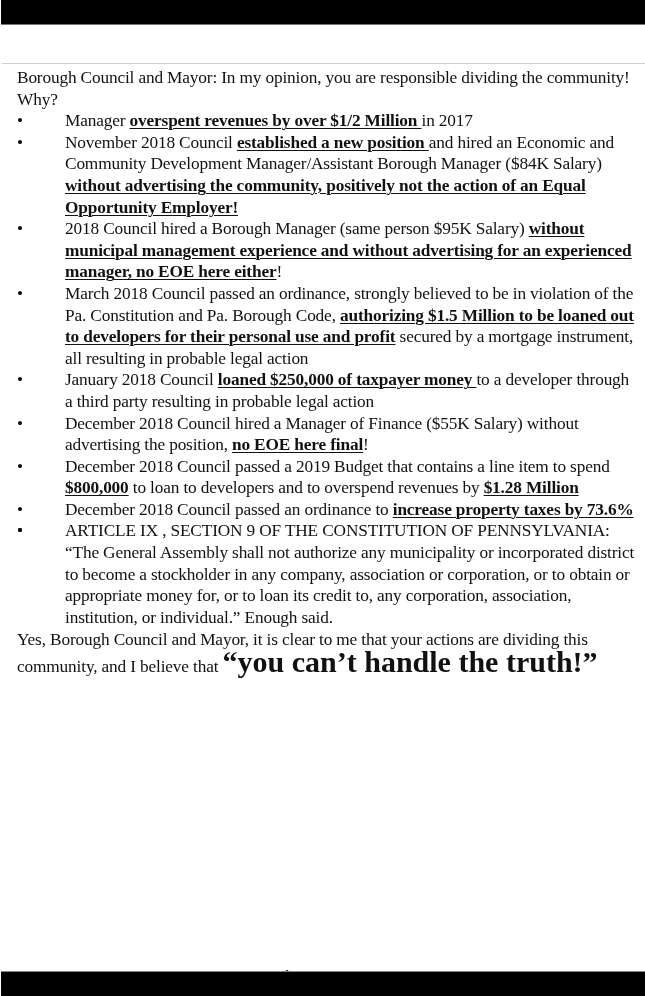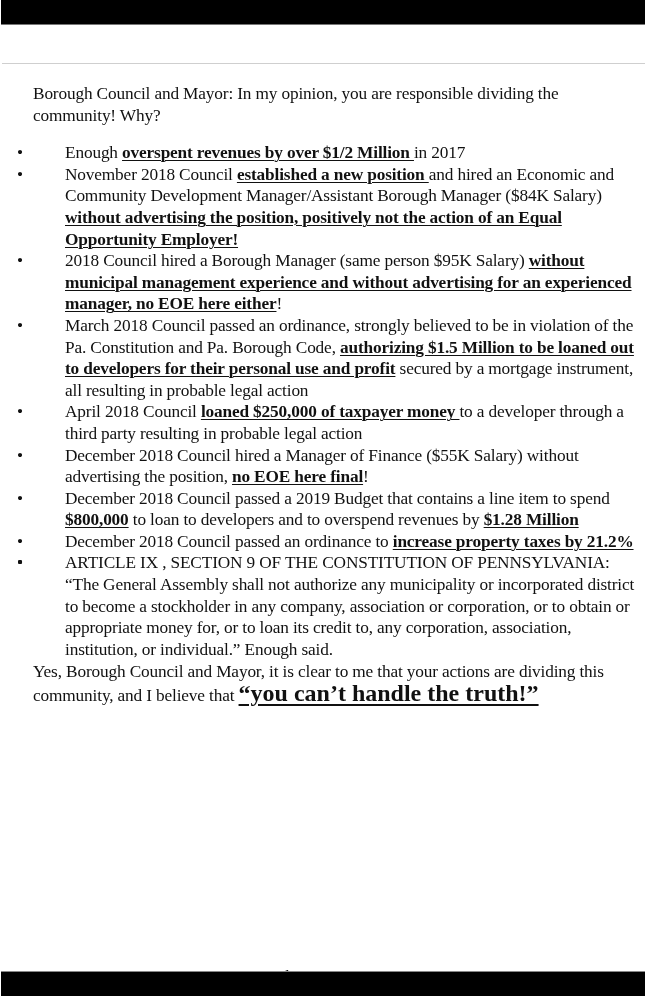--- a/index.html
+++ b/index.html
@@ -2,70 +2,70 @@
 <html><head>
 <meta charset="utf-8">
 <style>
   html, body { margin: 0; padding: 0; background: #ffffff; }
   body { width: 645px; height: 996px; position: relative; overflow: hidden;
          font-family: "Liberation Serif", "DejaVu Serif", serif; color: #111; }
   .bar-top { position: absolute; left: 1px; top: 0; width: 644px; height: 24px; background: #000; border-bottom: 1px solid #777; }
   .bar-bottom { position: absolute; left: 1px; top: 971px; width: 644px; height: 25px; background: #000; border-top: 1px solid #888; }
   .divider { position: absolute; left: 2px; top: 63px; width: 643px; height: 1px; background: #cfcfcf; }
   .doc { position: absolute; left: 17px; top: 67px; width: 620px; font-size: 17.3px; line-height: 21.6px; letter-spacing: -0.15px; }
-  .p { margin: 16px; }
+  .p { margin: 0; }
   ul.items { list-style: none; margin: 0; padding: 0; }
   ul.items li { position: relative; padding-left: 48px; margin: 0; }
   ul.items li .bullet { position: absolute; left: 0; top: 0; width: 12px; text-align: left; }
   .em { font-weight: bold; text-decoration: underline; text-underline-offset: 2px; text-decoration-thickness: 1px; }
-  .truth { font-weight: bold; text-decoration: underline; font-size: 24px; text-underline-offset: 3px; letter-spacing: 0; }
+  .truth { font-weight: bold; font-size: 30px; text-underline-offset: 3px; letter-spacing: 0; }
   .last-line { margin-top: 1px; }
   .signature { position: absolute; left: 206px; top: 967px; font-size: 17.3px; }
 </style>
 </head>
 <body>
 
 <div class="bar-top"></div>
 <div class="divider"></div>
 
 <div class="doc">
   <p class="p">Borough Council and Mayor: In my opinion, you are responsible dividing the community!  Why?</p>
 
   <ul class="items">
     <li>
       <span class="bullet">•</span>
-      <span>Enough </span><span class="em">overspent revenues by over $1/2 Million </span><span>in 2017</span>
+      <span>Manager </span><span class="em">overspent revenues by over $1/2 Million </span><span>in 2017</span>
     </li>
     <li>
       <span class="bullet">•</span>
-      <span>November 2018 Council </span><span class="em">established a new position </span><span>and hired an Economic and Community Development Manager/Assistant Borough Manager ($84K Salary) </span><span class="em">without advertising the position, positively not the action of an Equal Opportunity Employer!</span>
+      <span>November 2018 Council </span><span class="em">established a new position </span><span>and hired an Economic and Community Development Manager/Assistant Borough Manager ($84K Salary) </span><span class="em">without advertising the community, positively not the action of an Equal Opportunity Employer!</span>
     </li>
     <li>
       <span class="bullet">•</span>
       <span>2018 Council hired a Borough Manager (same person $95K Salary) </span><span class="em">without municipal management experience and without advertising for an experienced manager, no EOE here either</span><span>!</span>
     </li>
     <li>
       <span class="bullet">•</span>
       <span>March 2018 Council passed an ordinance, strongly believed to be in violation of the Pa. Constitution and Pa. Borough Code,  </span><span class="em">authorizing $1.5 Million to be loaned out to developers for their personal use and profit</span><span> secured by a mortgage instrument, all resulting in probable legal action</span>
     </li>
     <li>
       <span class="bullet">•</span>
-      <span>April 2018 Council </span><span class="em">loaned $250,000 of taxpayer money </span><span>to a developer through a third party resulting in probable legal action</span>
+      <span>January 2018 Council </span><span class="em">loaned $250,000 of taxpayer money </span><span>to a developer through a third party resulting in probable legal action</span>
     </li>
     <li>
       <span class="bullet">•</span>
       <span>December 2018 Council hired a Manager of Finance ($55K Salary) without advertising the position, </span><span class="em">no EOE here final</span><span>!</span>
     </li>
     <li>
       <span class="bullet">•</span>
       <span>December 2018 Council passed a 2019 Budget that contains a line item to spend </span><span class="em">$800,000</span><span> to loan to developers and to overspend revenues by </span><span class="em">$1.28 Million</span>
     </li>
     <li>
       <span class="bullet">•</span>
-      <span>December 2018 Council passed an ordinance to </span><span class="em">increase property taxes by 21.2%</span>
+      <span>December 2018 Council passed an ordinance to </span><span class="em">increase property taxes by 73.6%</span>
     </li>
     <li>
       <span class="bullet">•</span>
     </li>
     <li>
       <span class="bullet">•</span>
     </li>
     <li>
       <span class="bullet">•</span>
       <span>ARTICLE IX , SECTION 9 OF THE CONSTITUTION OF PENNSYLVANIA: “The General Assembly shall not authorize any municipality or incorporated district to become a stockholder in any company, association or corporation, or to obtain or appropriate money for, or to loan its credit to, any corporation, association, institution, or individual.” Enough said.</span>

